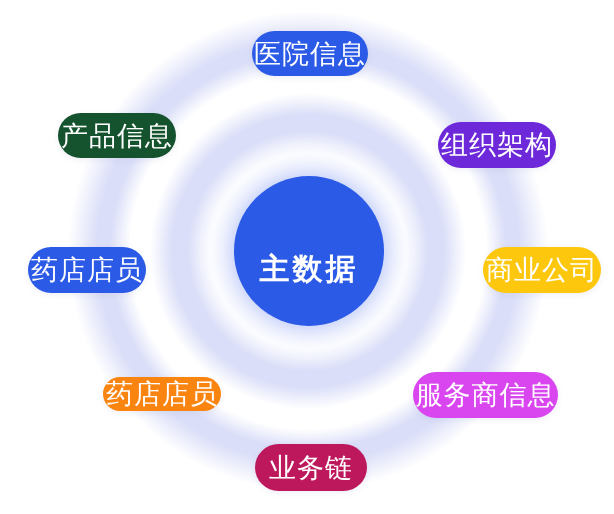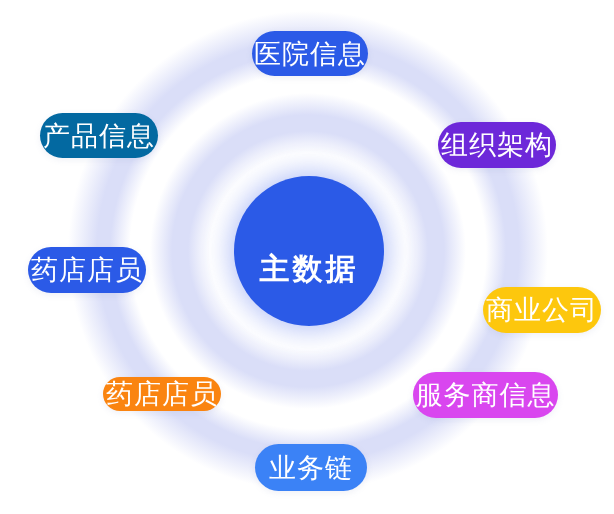--- a/index.html
+++ b/index.html
@@ -71,21 +71,21 @@
 </head>
 <body>
 
 <div class="stage" style="background: rgb(255, 255, 255);">
   <div class="rings"></div>
   <div class="center-circle" style="background: rgb(43, 90, 231); color: rgb(255, 255, 255);">
     <div class="center-line">主数据</div>
   </div>
   <div id="nodes">
       <div class="pill" style="left: 252px; top: 31px; width: 116px; height: 45px; border-radius: 22.5px; background: rgb(43, 90, 231);">医院信息</div>
-      <div class="pill" style="left: 40px; top: 113px; width: 118px; height: 45px; border-radius: 22.5px; background: #0369a1;">产品信息</div>
+      <div class="pill" style="left: 58px; top: 113px; width: 118px; height: 45px; border-radius: 22.5px; background: #14532d;">产品信息</div>
       <div class="pill" style="left: 438px; top: 122px; width: 118px; height: 46px; border-radius: 23px; background: #6d28d9;">组织架构</div>
       <div class="pill" style="left: 28px; top: 247px; width: 118px; height: 46px; border-radius: 23px; background: rgb(43, 90, 231);">药店店员</div>
-      <div class="pill" style="left: 483px; top: 247px; width: 118px; height: 46px; border-radius: 23px; background: rgb(253, 199, 13); margin-top: 40px;">商业公司</div>
+      <div class="pill" style="left: 483px; top: 247px; width: 118px; height: 46px; border-radius: 23px; background: rgb(253, 199, 13);">商业公司</div>
       <div class="pill" style="left: 103px; top: 377px; width: 118px; height: 34px; border-radius: 23px; background: rgb(250, 132, 16);">药店店员</div>
       <div class="pill" style="left: 413px; top: 372px; width: 145px; height: 46px; border-radius: 23px; background: #d946ef; text-align: right;">服务商信息</div>
-      <div class="pill" style="left: 255px; top: 444px; width: 112px; height: 47px; border-radius: 23.5px; background: #3b82f6;">业务链</div>
+      <div class="pill" style="left: 255px; top: 444px; width: 112px; height: 47px; border-radius: 23.5px; background: #be185d;">业务链</div>
     </div>
 </div>
 
 </body></html>

